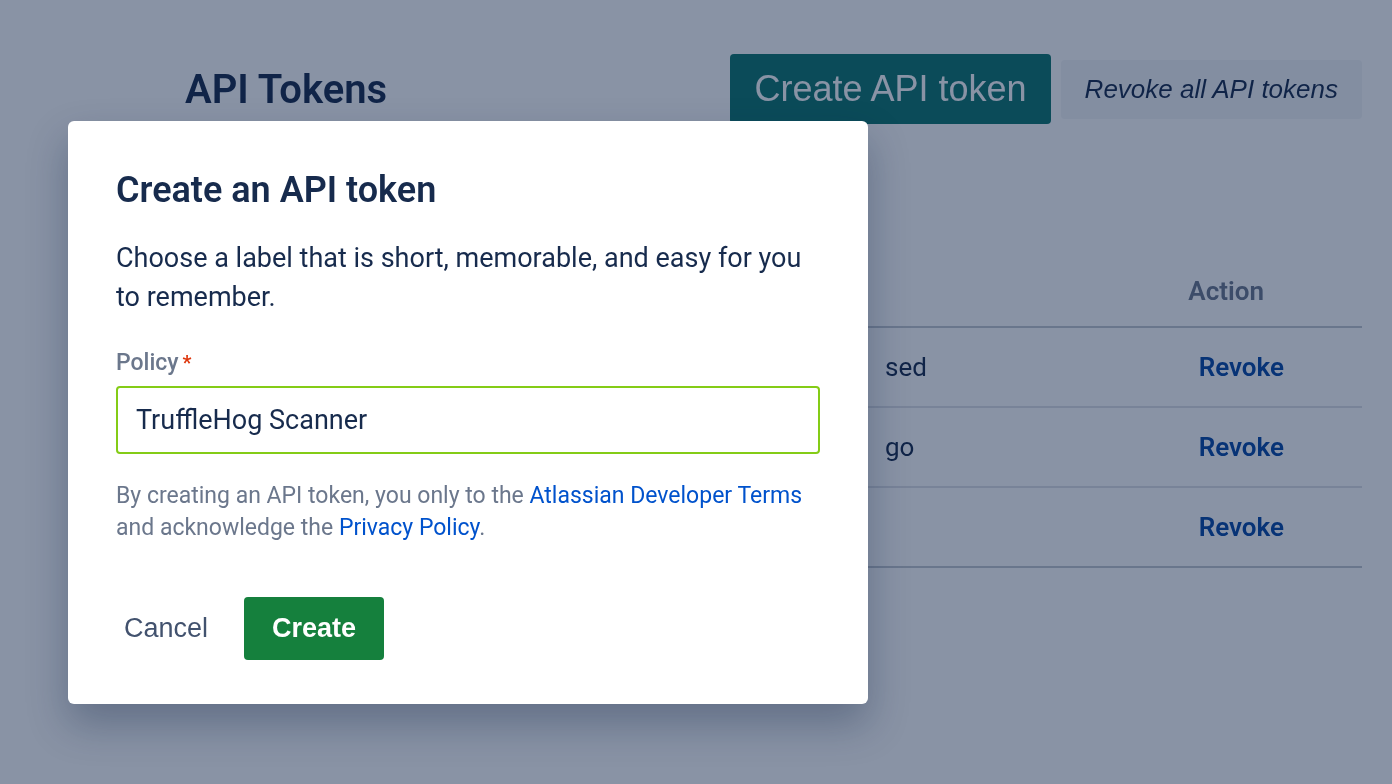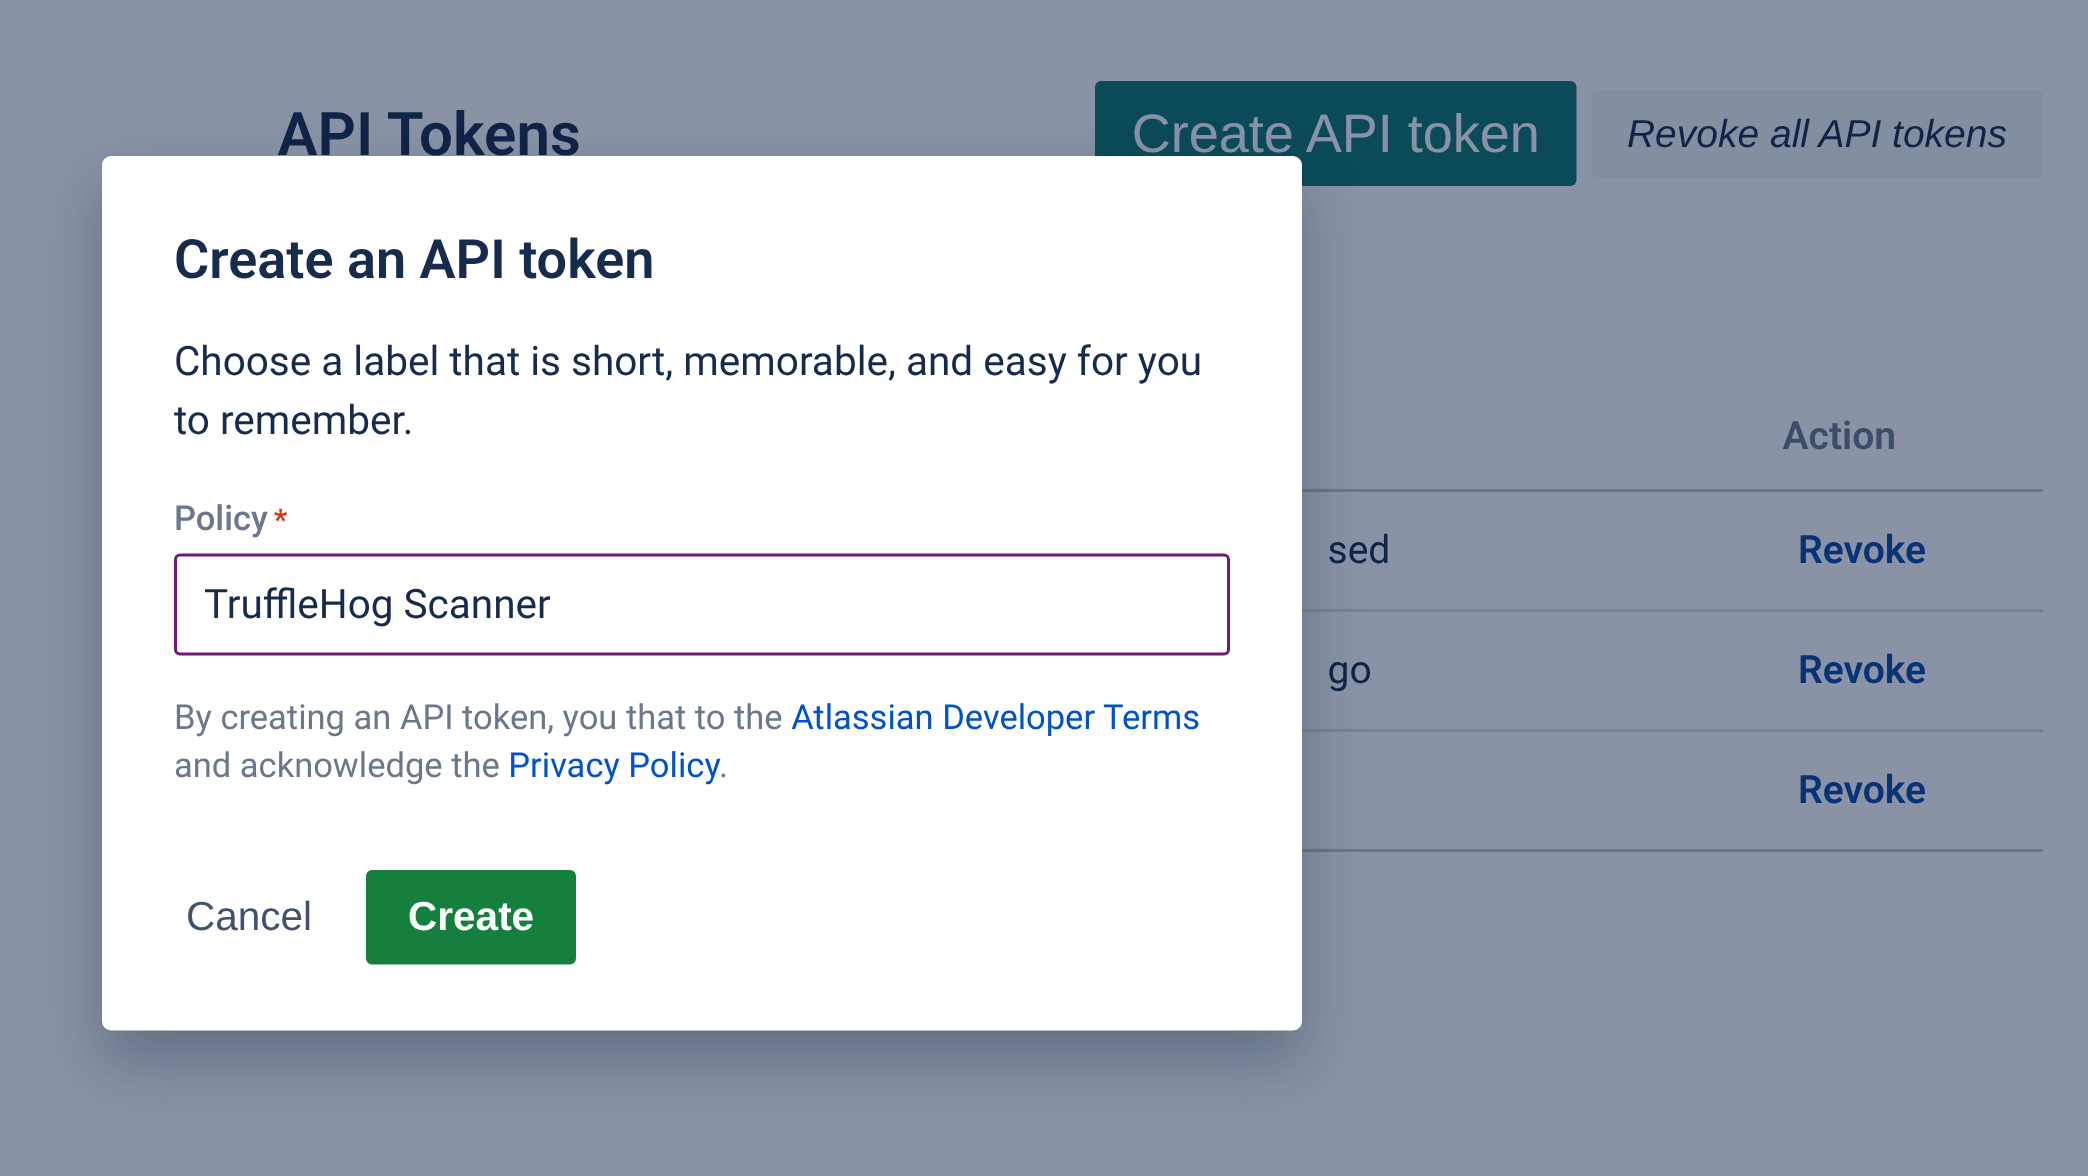--- a/index.html
+++ b/index.html
@@ -104,21 +104,21 @@
     }
     .scrim {
       position: absolute;
       inset: 0;
       background: rgba(9, 30, 66, 0.48);
       z-index: 10;
     }
     .modal {
       position: absolute;
       left: 68px;
-      top: 104px;
+      top: 121px;
       width: 800px;
       background: #fff;
       border-radius: 6px;
       box-shadow: 0 20px 40px rgba(9,30,66,0.3);
       z-index: 20;
       padding: 48px 48px 44px 48px;
     }
     .modal-title {
       font-size: 36px;
       font-weight: 600;
@@ -144,21 +144,21 @@
     }
     .required-asterisk {
       color: #de350b;
       font-size: 20px;
       font-weight: 600;
     }
     .text-input {
       width: 100%;
       font-size: 27px;
       padding: 16px 18px;
-      border: 2px solid #701a75;
+      border: 2px solid #84cc16;
       border-radius: 4px;
       color: #172b4d;
       outline: none;
       font-family: inherit;
     }
     .legal-text {
       margin-top: 26px;
       font-size: 23px;
       color: #6b778c;
       line-height: 1.4;
@@ -232,20 +232,20 @@
   <h2 class="modal-title">Create an API token</h2>
   <p class="modal-description">Choose a label that is short, memorable, and easy for you to remember.</p>
 
   <div class="field-label-row">
     <span class="field-label">Policy</span>
     <span class="required-asterisk">*</span>
   </div>
   <input type="text" class="text-input" value="TruffleHog Scanner" style="">
 
   <p class="legal-text">
-    <span>By creating an API token, you that to the </span><a href="#">Atlassian Developer Terms</a><span> and acknowledge the </span><a href="#">Privacy Policy</a><span>.</span>
+    <span>By creating an API token, you only to the </span><a href="#">Atlassian Developer Terms</a><span> and acknowledge the </span><a href="#">Privacy Policy</a><span>.</span>
   </p>
 
   <div class="modal-actions">
     <button class="btn-cancel">Cancel</button>
     <button class="btn-create">Create</button>
   </div>
 </div>
 
 </body></html>

